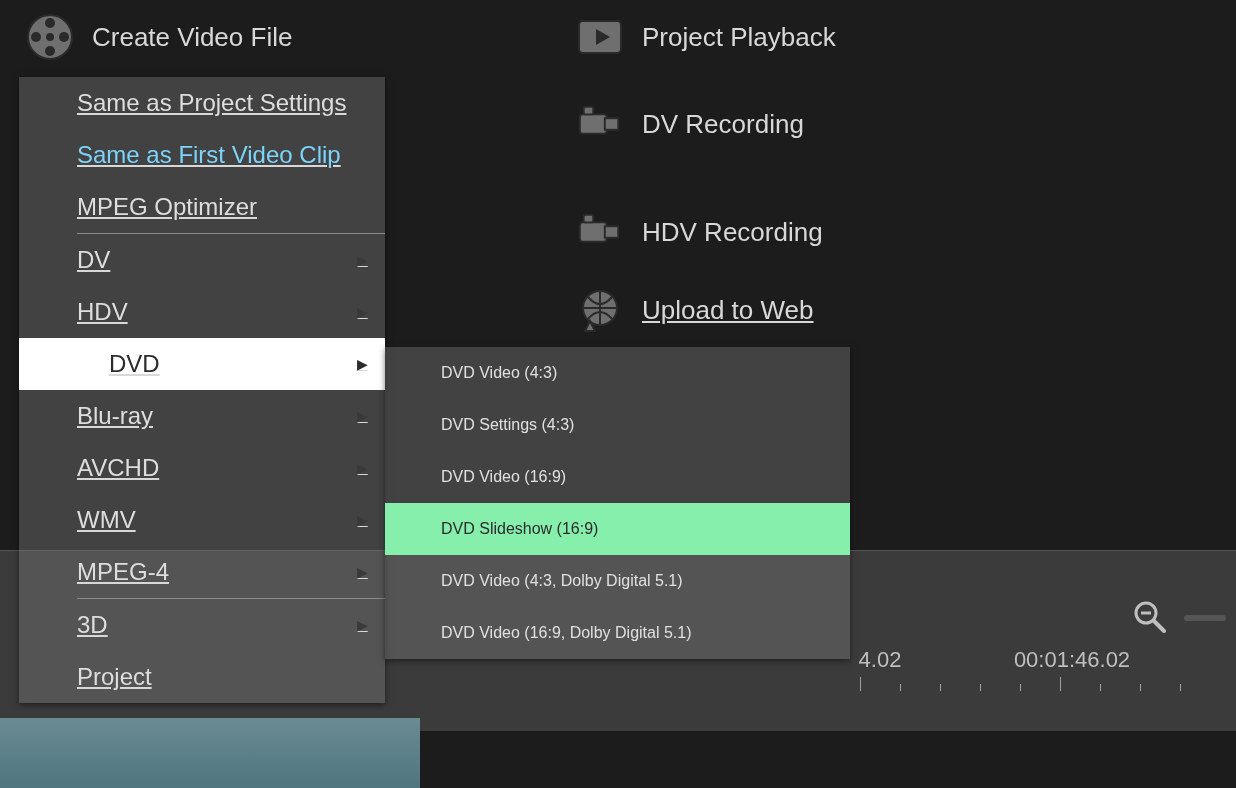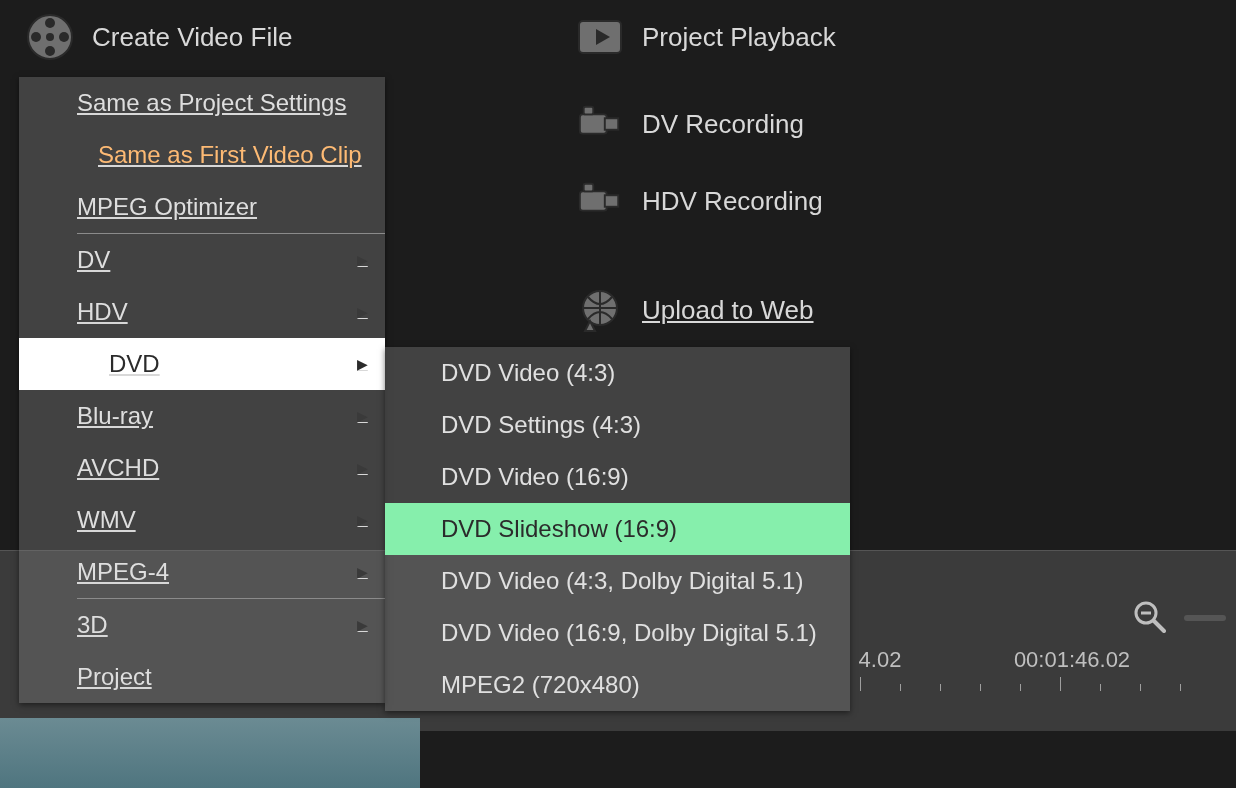--- a/index.html
+++ b/index.html
@@ -51,21 +51,21 @@
     width: 58px;
   }
   .menu .row {
     display: flex;
     align-items: center;
     height: 52px;
     font-size: 24px;
     color: #dedede;
     cursor: default;
   }
-  .menu .row.disabled { color: #fdba74; padding-left: 21px; }
+  .menu .row.disabled { color: #7dd3fc; }
   .menu .row .label { flex: 1; }
   .menu .row .arrow {
     width: 28px;
     text-align: left;
     color: #3a3a3a;
     font-size: 14px;
   }
   .menu .row.active {
     background: #ffffff;
     color: #2b2b2b;
@@ -85,21 +85,21 @@
     top: 347px;
     width: 465px;
     background: rgba(120,120,120,0.42);
     box-shadow: 0 2px 6px rgba(0,0,0,0.5);
   }
   .submenu .srow {
     display: flex;
     align-items: center;
     height: 52px;
     padding-left: 56px;
-    font-size: 24px;
+    font-size: 16px;
     color: #e0e0e0;
     cursor: default;
   }
   .submenu .srow.active {
     background: #86efac;
     color: #2b2b2b;
   }
 
   
   .timeline-strip {
@@ -226,21 +226,21 @@
     <span class="icon-slot">
       <svg width="50" height="40" viewBox="0 0 50 40">
         <rect x="4" y="10" width="28" height="20" rx="3" fill="#6f6f6f" stroke="#2a2a2a" stroke-width="2"></rect>
         <rect x="30" y="14" width="14" height="12" fill="#6f6f6f" stroke="#2a2a2a" stroke-width="2"></rect>
         <rect x="8" y="2" width="10" height="8" rx="2" fill="#6f6f6f" stroke="#2a2a2a" stroke-width="2"></rect>
       </svg>
     </span>
     <span>DV Recording</span>
   </div>
 
-  <div class="tool-item" style="left:576px; top:177px;">
+  <div class="tool-item" style="left:576px; top:208px;">
     <span class="icon-slot">
       <svg width="50" height="40" viewBox="0 0 50 40">
         <rect x="4" y="10" width="28" height="20" rx="3" fill="#6f6f6f" stroke="#2a2a2a" stroke-width="2"></rect>
         <rect x="30" y="14" width="14" height="12" fill="#6f6f6f" stroke="#2a2a2a" stroke-width="2"></rect>
         <rect x="8" y="2" width="10" height="8" rx="2" fill="#6f6f6f" stroke="#2a2a2a" stroke-width="2"></rect>
       </svg>
     </span>
     <span>HDV Recording</span>
   </div>
 
@@ -328,18 +328,15 @@
     </div>
     <div class="srow active">
       <span>DVD Slideshow (16:9)</span>
     </div>
     <div class="srow">
       <span>DVD Video (4:3, Dolby Digital 5.1)</span>
     </div>
     <div class="srow">
       <span>DVD Video (16:9, Dolby Digital 5.1)</span>
     </div>
-    <div class="srow">
-      <span>MPEG2 (720x480)</span>
-    </div>
   </div>
 
 </div>
 
 </body></html>

